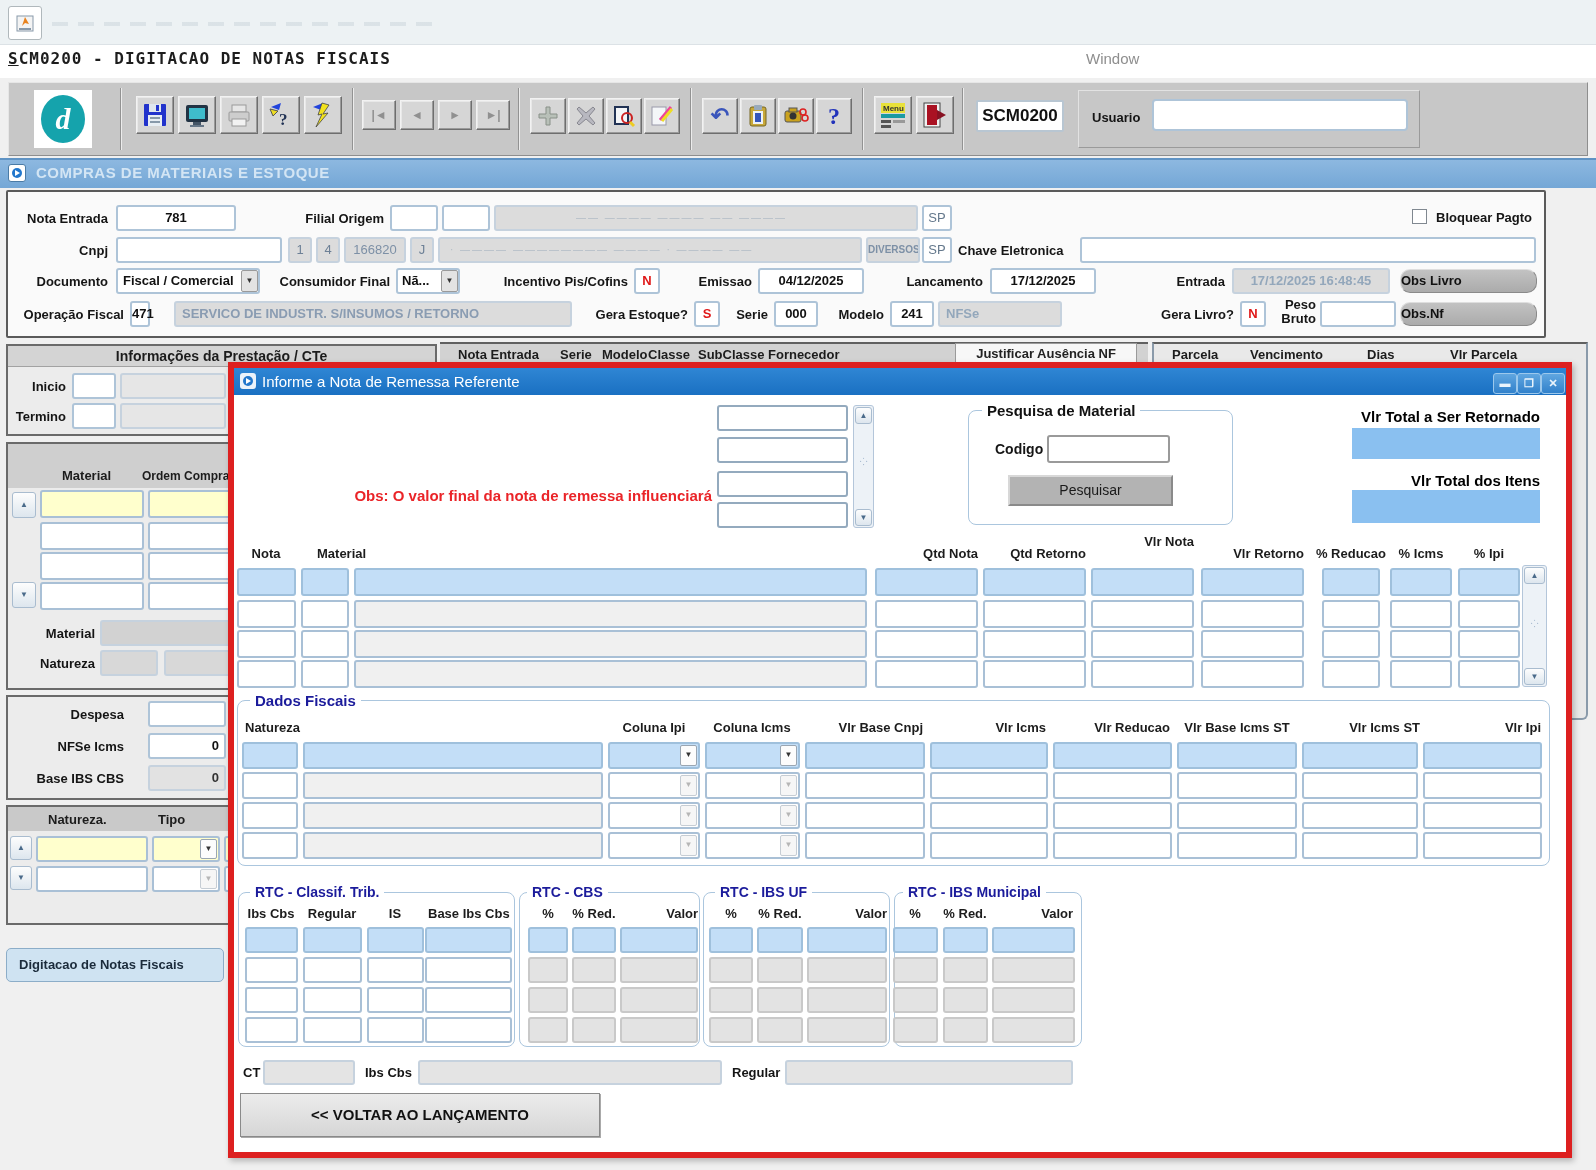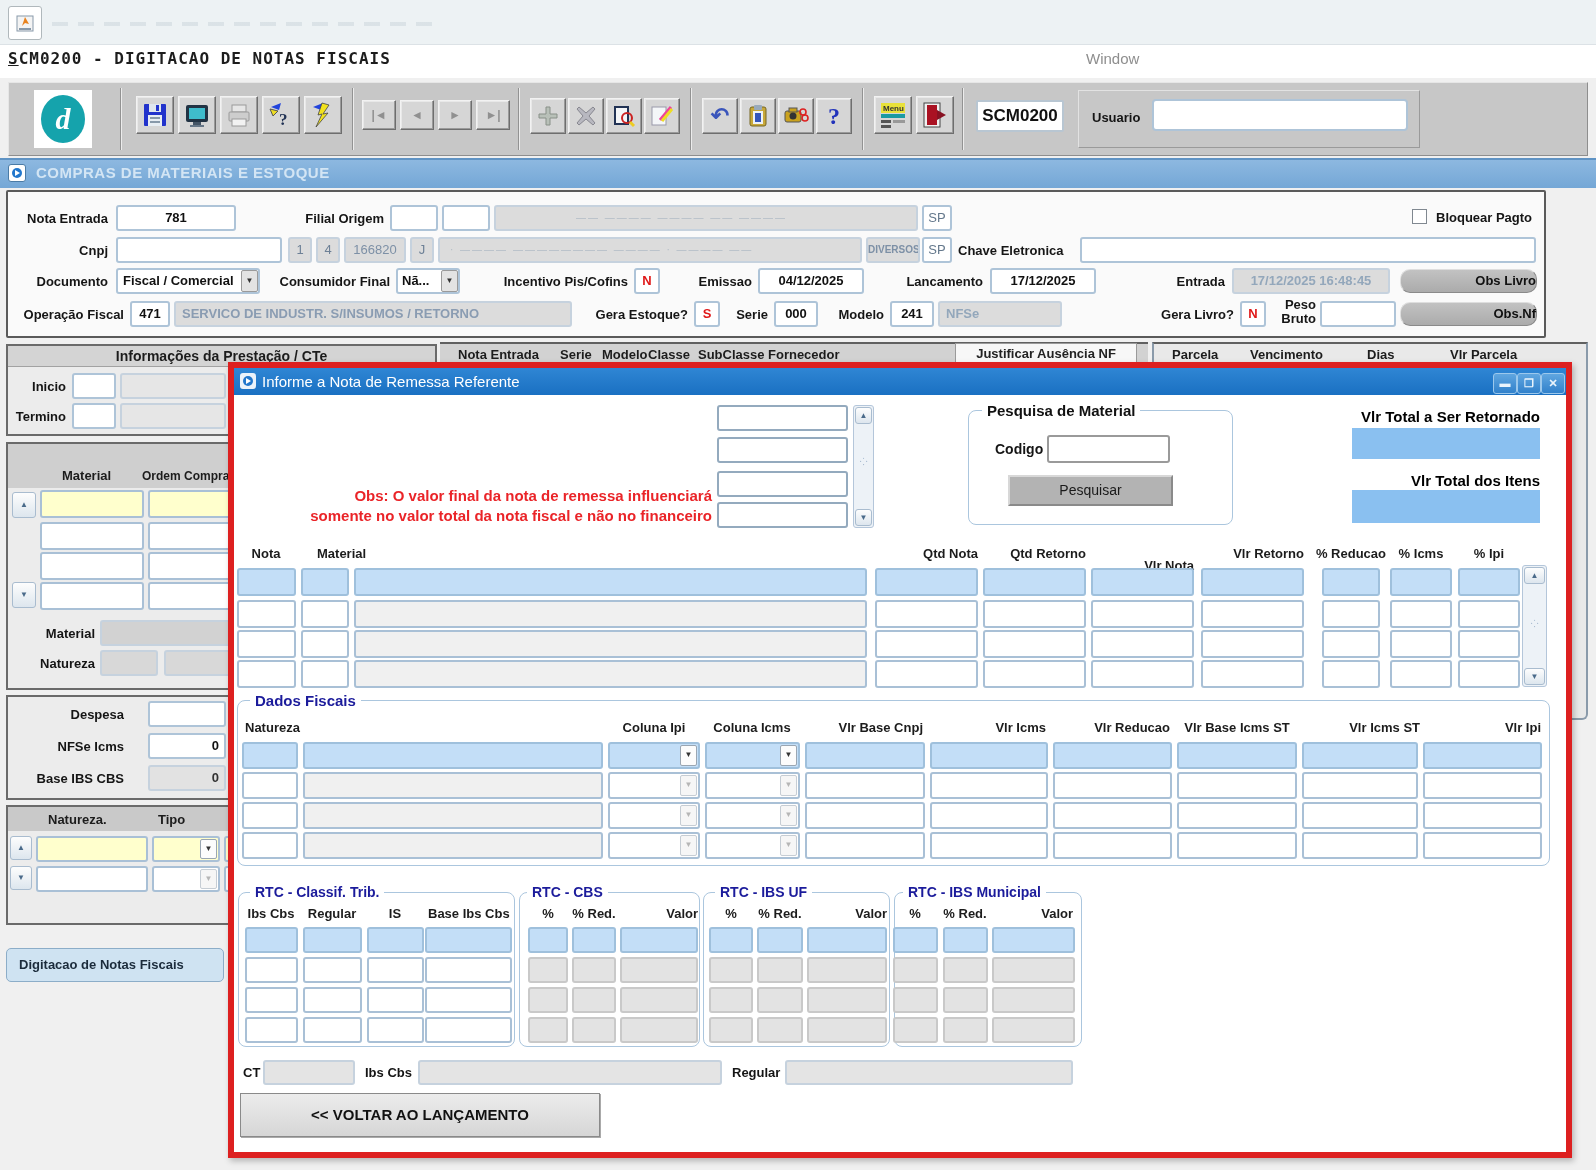--- a/index.html
+++ b/index.html
@@ -6,21 +6,21 @@
 html,body{width:1596px;height:1170px;overflow:hidden}
 body{font-family:"Liberation Sans",sans-serif;background:#f0f0f0;position:relative}
 .abs{position:absolute}
 #stage{position:absolute;left:0;top:0;width:1596px;height:1170px}
 .lbl{position:absolute;font-weight:bold;font-size:13px;color:#151515;white-space:nowrap}
 .lblr{text-align:right}
 .inp{position:absolute;background:#fff;border:2px solid #aec4d8;border-radius:3px;font-size:13px;color:#111}
 .gray{position:absolute;background:#dcdcdc;border:2px solid #c6d2de;border-radius:3px;font-size:13px;color:#8496aa;overflow:hidden;white-space:nowrap}
 .val{font-weight:bold;text-align:center;line-height:22px}
 .red{color:#e01818!important;font-weight:bold;text-align:center;line-height:22px}
-.btng{position:absolute;background:linear-gradient(#c2c2c2,#ababab);border:1px solid #8a8a8a;border-top-color:#dedede;border-left-color:#dedede;border-radius:10px;font-size:13px;font-weight:bold;color:#111;text-align:right}
+.btng{position:absolute;background:linear-gradient(#c2c2c2,#ababab);border:1px solid #8a8a8a;border-top-color:#dedede;border-left-color:#dedede;border-radius:10px;font-size:13px;font-weight:bold;color:#111;text-align:left}
 .cell{position:absolute;border:2px solid #a9c0d6;border-radius:3px;background:#fff}
 .c-blue{background:#c3def7;border-color:#9fc0dc}
 .c-gray{background:#f0f0f0}
 .c-gray2{background:#e3e3e3;border-color:#c9c9c9}
 .c-yellow{background:#ffffcd}
 .arw{position:absolute;right:1px;top:1px;bottom:1px;width:17px;background:#fcfcfc;border:1px solid #9aa6b2;border-radius:2px;color:#333;font-size:8px;line-height:17px;text-align:center}
 .arw.dim{color:#b6b6b6;border-color:#c6cdd4;background:#f6f6f6}
 .grp{position:absolute;border:1px solid #abc6de;border-radius:8px}
 .grplab{position:absolute;background:#fff;font-weight:bold;font-size:15px;color:#1b1b9b;padding:0 5px;white-space:nowrap}
 .sbar{position:absolute;width:21px;background:#edf2f7;border:1px solid #b4c6da;border-radius:3px}
@@ -229,21 +229,21 @@
   <div class="inp red" style="left:634px;top:268px;width:26px;height:26px">N</div>
   <div class="lbl lblr" style="left:666px;top:274px;width:86px">Emissao</div>
   <div class="inp val" style="left:758px;top:268px;width:106px;height:26px">04/12/2025</div>
   <div class="lbl lblr" style="left:890px;top:274px;width:93px">Lancamento</div>
   <div class="inp val" style="left:990px;top:268px;width:106px;height:26px">17/12/2025</div>
   <div class="lbl lblr" style="left:1140px;top:274px;width:85px">Entrada</div>
   <div class="gray" style="left:1232px;top:268px;width:158px;height:26px;font-weight:bold;text-align:center;line-height:22px;color:#93a7bb">17/12/2025 16:48:45</div>
   <div class="btng" style="left:1400px;top:269px;width:137px;height:24px;line-height:22px">Obs Livro</div>
 
   <div class="lbl lblr" style="left:8px;top:307px;width:116px">Operação Fiscal</div>
-  <div class="inp val" style="left:130px;top:301px;width:40px;height:26px">471</div>
+  <div class="inp val" style="left:130px;top:301px;width:20px;height:26px">471</div>
   <div class="gray" style="left:174px;top:301px;width:398px;height:26px;font-weight:bold;line-height:22px;padding-left:6px;color:#8a9cb2">SERVICO DE INDUSTR. S/INSUMOS / RETORNO</div>
   <div class="lbl lblr" style="left:580px;top:307px;width:108px">Gera Estoque?</div>
   <div class="inp red" style="left:694px;top:301px;width:26px;height:26px">S</div>
   <div class="lbl lblr" style="left:726px;top:307px;width:42px">Serie</div>
   <div class="inp val" style="left:774px;top:301px;width:44px;height:26px">000</div>
   <div class="lbl lblr" style="left:826px;top:307px;width:58px">Modelo</div>
   <div class="inp val" style="left:890px;top:301px;width:44px;height:26px">241</div>
   <div class="gray" style="left:938px;top:301px;width:124px;height:26px;font-weight:bold;line-height:22px;padding-left:6px;color:#93a7bb">NFSe</div>
   <div class="lbl lblr" style="left:1146px;top:307px;width:88px">Gera Livro?</div>
   <div class="inp red" style="left:1240px;top:301px;width:26px;height:26px">N</div>
@@ -324,39 +324,38 @@
       <div class="inp" style="left:483px;top:69px;width:131px;height:26px;border-color:#94aabe"></div>
       <div class="inp" style="left:483px;top:103px;width:131px;height:26px;border-color:#94aabe"></div>
       <div class="inp" style="left:483px;top:134px;width:131px;height:26px;border-color:#94aabe"></div>
       <div class="sbar" style="left:619px;top:37px;height:123px">
         <div class="sbtn" style="top:1px">▲</div>
         <div class="sgrip" style="top:48px">⁘</div>
         <div class="sbtn" style="bottom:1px">▼</div>
       </div>
       <div class="abs" style="left:40px;top:118px;width:438px;text-align:right;font:bold 15px 'Liberation Sans',sans-serif;color:#ea2428;line-height:20px;white-space:nowrap">
           <div>Obs: O valor final da nota de remessa influenciará</div>
-          <div>somente no valor total da nota fiscal e não no financeiro</div>
         </div>
 
       <div class="grp" style="left:734px;top:42px;width:265px;height:115px"></div>
       <div class="grplab" style="left:748px;top:34px;color:#111">Pesquisa de Material</div>
       <div class="lbl" style="left:761px;top:73px;font-size:14px">Codigo</div>
       <div class="inp" style="left:813px;top:67px;width:123px;height:28px;border:2px solid #9a9a9a;border-radius:3px"></div>
       <div class="abs" style="left:774px;top:107px;width:165px;height:31px;background:#b3b3b3;border:2px solid #8a8a8a;border-top-color:#d8d8d8;border-left-color:#d8d8d8;text-align:center;font-size:14px;color:#1a1a1a;line-height:27px">Pesquisar</div>
 
       <div class="abs" style="left:1106px;top:40px;width:200px;text-align:right;font:bold 15px 'Liberation Sans',sans-serif">Vlr Total a Ser Retornado</div>
       <div class="abs" style="left:1118px;top:60px;width:188px;height:31px;background:#8ac0f0"></div>
       <div class="abs" style="left:1106px;top:104px;width:200px;text-align:right;font:bold 15px 'Liberation Sans',sans-serif">Vlr Total dos Itens</div>
       <div class="abs" style="left:1118px;top:122px;width:188px;height:33px;background:#8ac0f0"></div>
 
       <div class="hdr13" style="left:3px;top:178px;width:58px;text-align:center">Nota</div>
       <div class="hdr13" style="left:83px;top:178px">Material</div>
       <div class="hdr13" style="left:644px;top:178px;width:100px;text-align:right">Qtd Nota</div>
       <div class="hdr13" style="left:752px;top:178px;width:100px;text-align:right">Qtd Retorno</div>
-      <div class="hdr13" style="left:860px;top:190px;width:100px;text-align:right">Vlr Nota</div>
+      <div class="hdr13" style="left:860px;top:166px;width:100px;text-align:right">Vlr Nota</div>
       <div class="hdr13" style="left:970px;top:178px;width:100px;text-align:right">Vlr Retorno</div>
       <div class="hdr13" style="left:1067px;top:178px;width:100px;text-align:center">% Reducao</div>
       <div class="hdr13" style="left:1137px;top:178px;width:100px;text-align:center">% Icms</div>
       <div class="hdr13" style="left:1205px;top:178px;width:100px;text-align:center">% Ipi</div>
       <div class="sbar" style="left:1288px;top:197px;height:122px;width:25px">
         <div class="sbtn" style="top:1px">▲</div>
         <div class="sgrip" style="top:50px">⁘</div>
         <div class="sbtn" style="bottom:1px">▼</div>
       </div>
 

